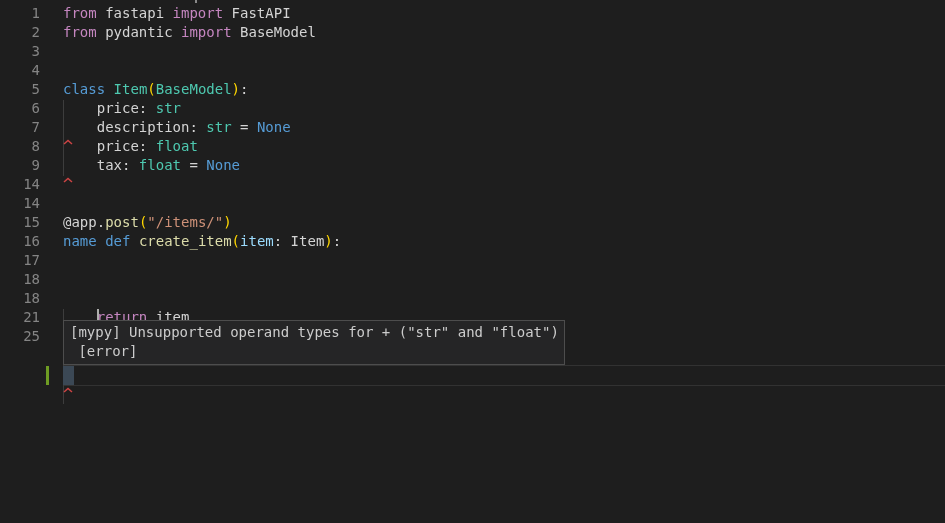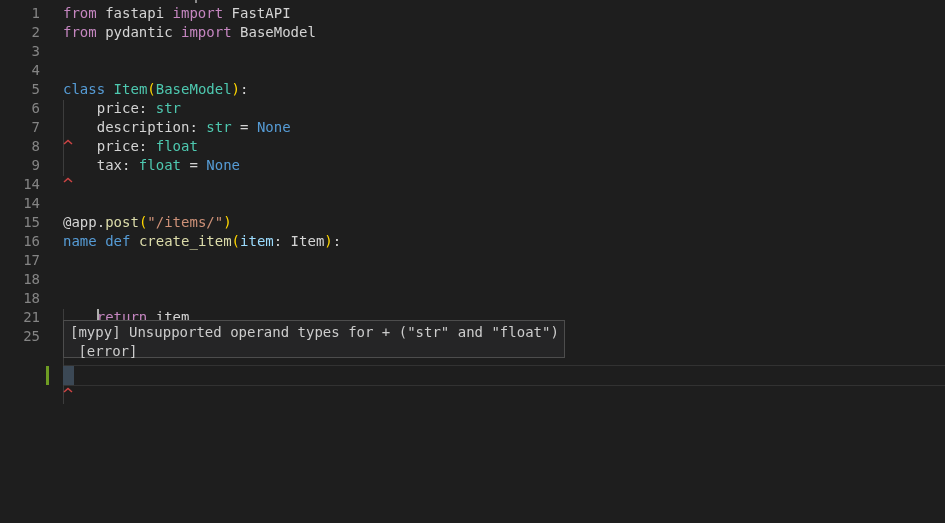--- a/index.html
+++ b/index.html
@@ -60,21 +60,21 @@
   #text-cursor {
     left: 97px; top: 309px; width: 2px; height: 19px;
     background: var(--cursor, #aeafad);
     z-index: 2;
   }
   #viewport-top-artifact {
     left: 195px; top: 0; width: 2px; height: 3px;
     background: #8a8a8a; z-index: 2;
   }
   #hover-tooltip {
-    left: 63px; top: 320px; width: 502px; height: 38px;
+    left: 63px; top: 320px; width: 502px; height: 45px;
     box-sizing: border-box;
     background: var(--tooltipBg, #252526);
     border: 1px solid var(--tooltipBorder, #4d4d4d);
     color: var(--tooltipText, #cccccc);
     padding: 2px 6px;
     z-index: 5;
   }
   #hover-tooltip .tip-line { height: 19px; line-height: 19px; white-space: pre; }
 </style>
 </head>

